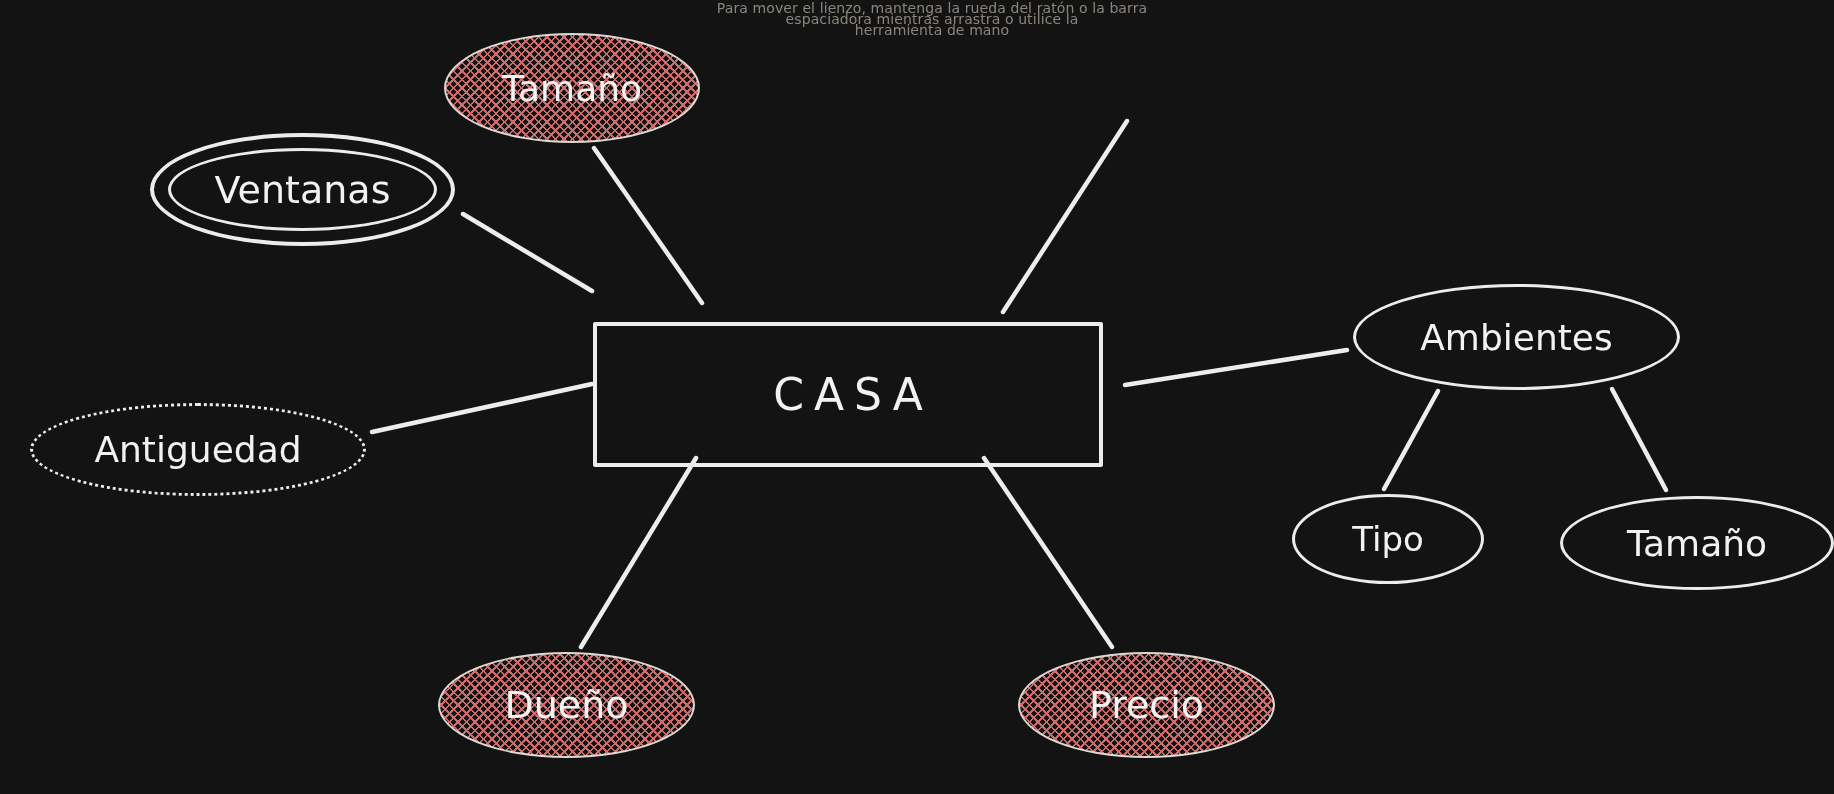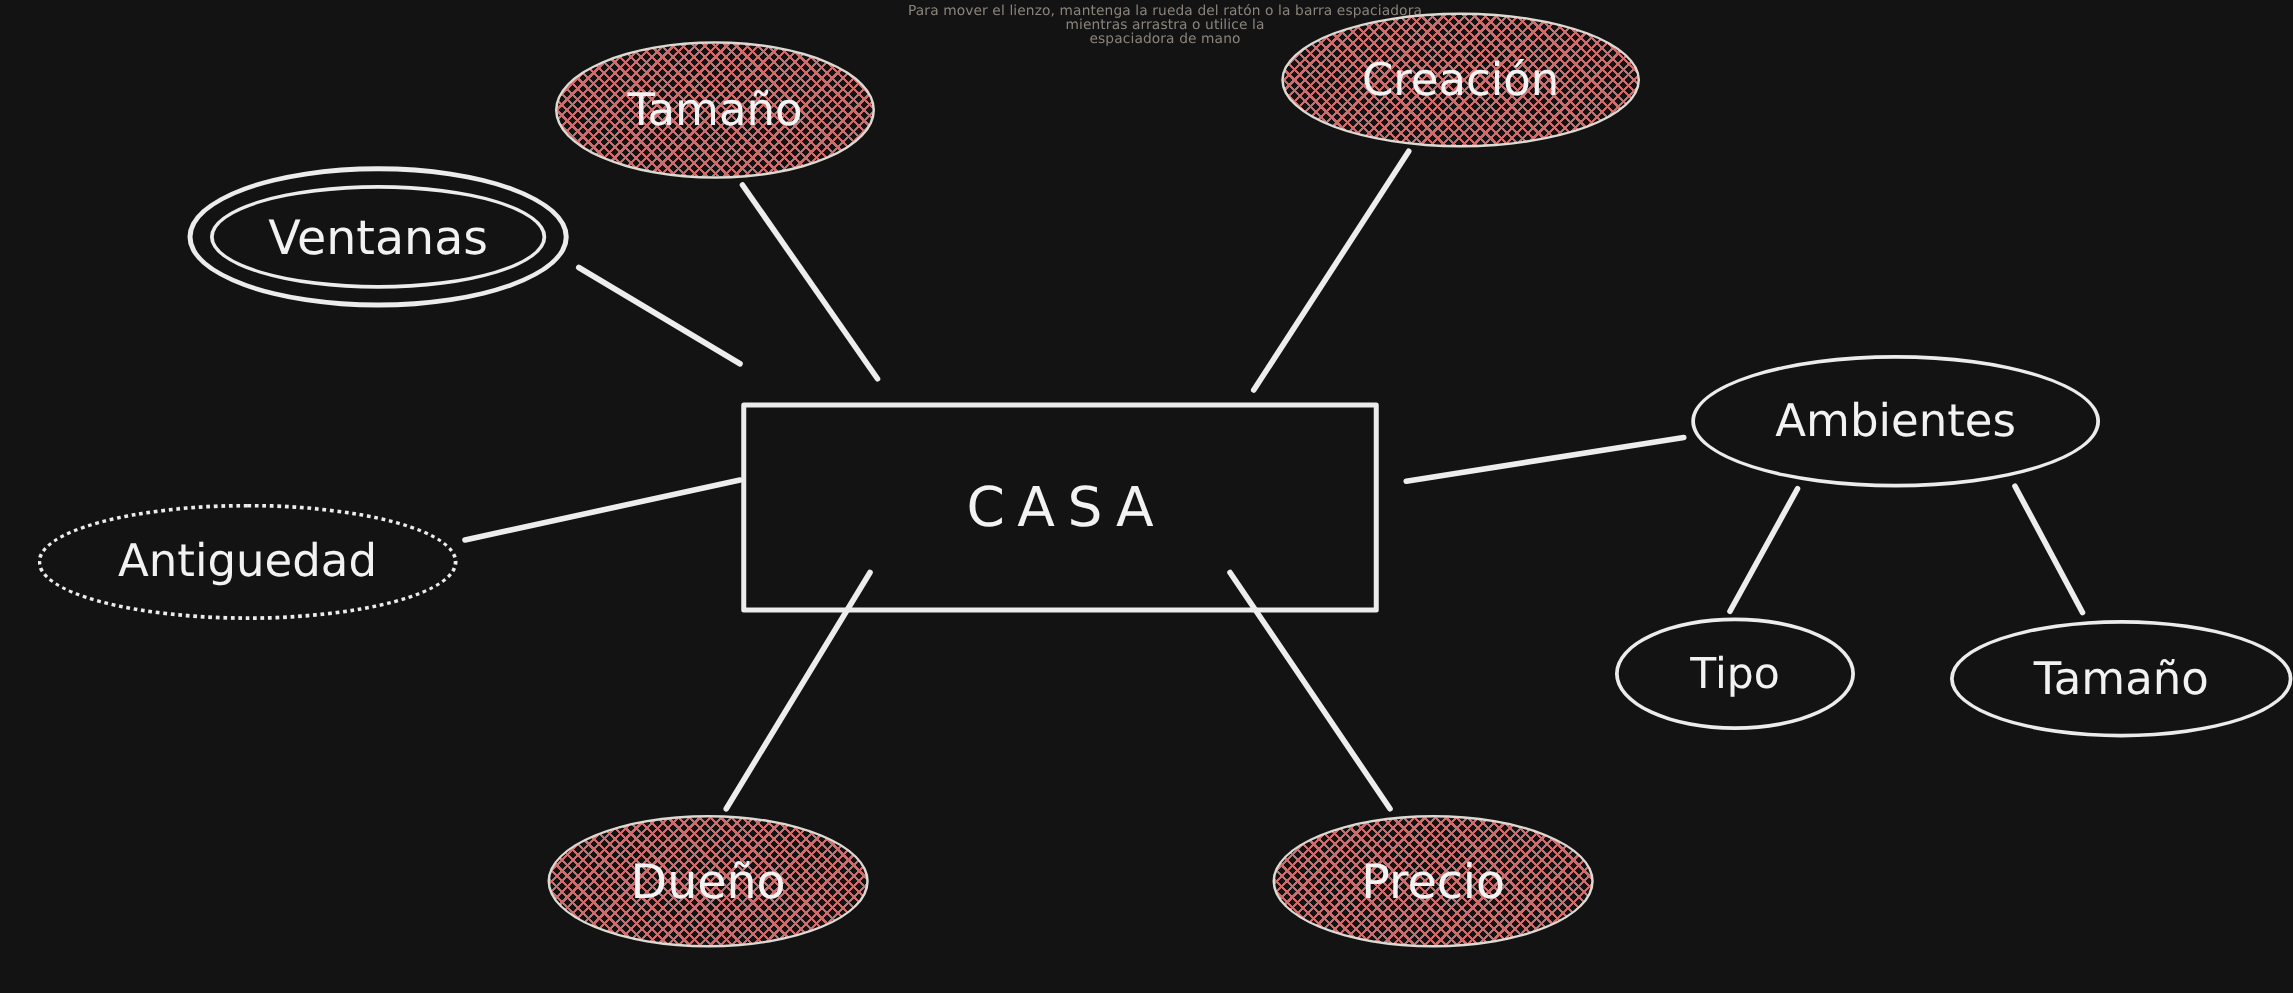--- a/index.html
+++ b/index.html
@@ -10,21 +10,21 @@
     font-family:"DejaVu Sans", sans-serif;
     position:relative;
   }
   .canvas{position:absolute;inset:0;}
 
   
   .hint{
     position:absolute;
     left:700px;top:3px;width:464px;
     text-align:center;
-    font-size:11px;line-height:11px;
+    font-size:14px;line-height:11px;
     color:#8b857d;
     letter-spacing:0.1px;
     user-select:none;
   }
 
   
   svg.lines{position:absolute;left:0;top:0;}
   svg.lines line{
     stroke:#ededed;
     stroke-width:4.5;
@@ -74,53 +74,50 @@
   .lbl-34{font-size:34px;}
   .lbl-casa{font-size:44px;letter-spacing:10px;padding-left:10px;}
 </style>
 </head>
 <body>
 
 <div class="canvas">
 
   <div class="hint">
     <div>Para mover el lienzo, mantenga la rueda del ratón o la barra espaciadora mientras arrastra o utilice la</div>
-    <div>espaciadora de mano</div>
+    <div>herramienta de mano</div>
   </div>
 
   <svg class="lines" width="1834" height="794">
     <line x1="594" y1="148" x2="702" y2="303"></line>
     <line x1="463" y1="214" x2="592" y2="291"></line>
     <line x1="372" y1="432" x2="592" y2="384"></line>
     <line x1="1127" y1="121" x2="1003" y2="312"></line>
     <line x1="1125" y1="385" x2="1347" y2="350"></line>
     <line x1="696" y1="458" x2="581" y2="647"></line>
     <line x1="984" y1="458" x2="1112" y2="647"></line>
     <line x1="1438" y1="391" x2="1384" y2="489"></line>
     <line x1="1612" y1="389" x2="1666" y2="490"></line>
   </svg>
 
   <div class="node ellipse hatch" style="left:444px;top:33px;width:256px;height:110px;">
     <span class="label lbl-36">Tamaño</span>
   </div>
 
-  <div class="node ellipse hatch" style="left:1025px;top:10px;width:287px;height:108px;">
-    <span class="label lbl-36">Creación</span>
-  </div>
 
   <div class="node ellipse double-outer" style="left:150px;top:133px;width:305px;height:113px;">
     <div class="double-inner"></div>
     <span class="label lbl-38">Ventanas</span>
   </div>
 
   <div class="node ellipse dotted" style="left:30px;top:403px;width:336px;height:93px;">
     <span class="label lbl-36">Antiguedad</span>
   </div>
 
-  <div class="node rect" style="left:593px;top:322px;width:510px;height:168px;">
+  <div class="node rect" style="left:593px;top:322px;width:510px;height:145px;">
     <span class="label lbl-casa">CASA</span>
   </div>
 
   <div class="node ellipse outlined" style="left:1353px;top:284px;width:327px;height:106px;">
     <span class="label lbl-36">Ambientes</span>
   </div>
 
   <div class="node ellipse outlined" style="left:1292px;top:494px;width:192px;height:90px;">
     <span class="label lbl-34">Tipo</span>
   </div>

